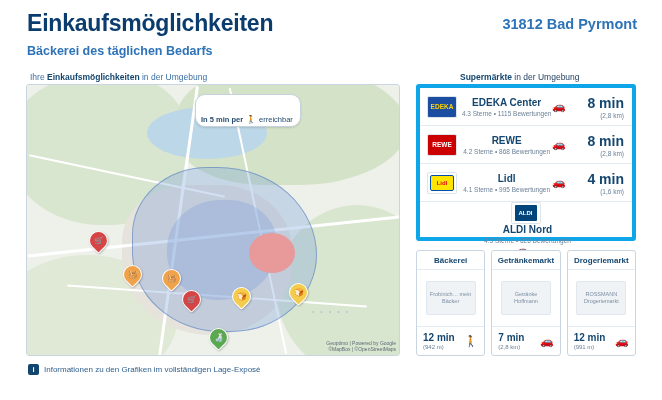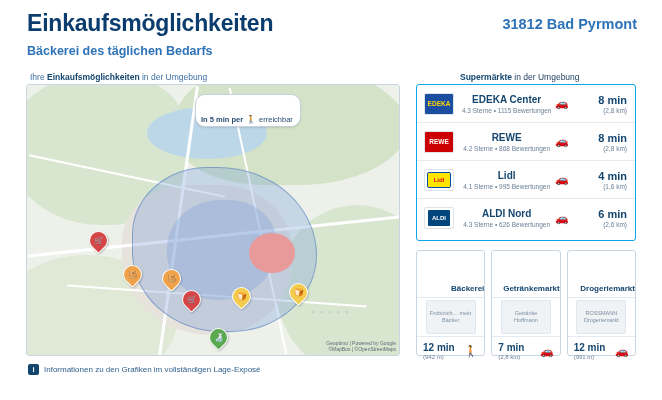--- a/index.html
+++ b/index.html
@@ -114,29 +114,29 @@
   .info-badge {
     width: 11px; height: 11px; border-radius: 2px; background: #13466f;
     color: #fff; font-size: 7.5px; font-weight: bold;
     display: flex; align-items: center; justify-content: center;
   }
 
   
   .super-panel {
     position: absolute; left: 416px; top: 84px;
     width: 220px; height: 157px;
-    border: 1px solid #0ea5e9; border-radius: 3px; background: #fff;
+    border: 4px solid #0ea5e9; border-radius: 3px; background: #fff;
   }
   .srow {
     position: relative; height: 38px;
     display: flex; align-items: center;
     border-bottom: 1px solid #e3eaf1;
     padding: 0 8px 0 7px;
   }
-  .srow:last-child { border-bottom: none; }
+  .srow:last-child { border-bottom: none; flex-direction: column; }
   .logo {
     width: 30px; height: 22px; border-radius: 2px;
     display: flex; align-items: center; justify-content: center;
     font-size: 6.5px; font-weight: bold; flex: 0 0 auto;
     border: 1px solid #dde5ec; overflow: hidden;
   }
   .logo-edeka { background: #1b4ea1; color: #ffd400; }
   .logo-rewe { background: #cc0000; color: #ffffff; }
   .logo-lidl { background: #ffffff; color: #0050aa; position: relative; }
   .logo-aldi { background: #ffffff; color: #00457c; }
@@ -148,33 +148,33 @@
   .lidl-mark {
     width: 24px; height: 16px; border: 1px solid #0050aa; border-radius: 2px;
     display: flex; align-items: center; justify-content: center;
     font-size: 6px; font-weight: bold; color: #e30613;
     background: #ffe400;
   }
   .sinfo { flex: 1; text-align: center; padding-left: 4px; }
   .sname { font-size: 10px; font-weight: bold; color: #14466f; }
   .smeta { font-size: 6.5px; color: #6b8097; margin-top: 2px; }
   .stime { text-align: right; min-width: 52px; }
-  .stime-val { font-size: 11px; font-weight: bold; color: #14466f; }
+  .stime-val { font-size: 14px; font-weight: bold; color: #14466f; }
   .stime-dist { font-size: 6.5px; color: #6b8097; margin-top: 1px; }
   .car { color: #d93f3f; font-size: 11px; margin-right: 6px; }
 
   
   .cards { position: absolute; left: 416px; top: 250px; width: 220px; height: 106px; display: flex; gap: 6px; }
   .card {
     flex: 1; border: 1px solid #c9d6e2; border-radius: 3px; background: #fff;
     position: relative; display: flex; flex-direction: column;
   }
   .card-head {
     font-size: 8px; font-weight: bold; color: #14466f;
-    text-align: right; padding: 5px 0 4px; border-bottom: 1px solid #e3eaf1; margin-top: 28px;
+    text-align: center; padding: 5px 0 4px; border-bottom: 1px solid #e3eaf1;
   }
   .card-body { flex: 1; display: flex; align-items: center; justify-content: center; padding: 2px; }
   .shop-box {
     width: 50px; height: 34px; background: #f0f3f6; border: 1px solid #e0e7ee;
     border-radius: 2px; display: flex; align-items: center; justify-content: center;
     text-align: center; font-size: 5.5px; color: #5d7governed;
   }
   .shop-box-txt { font-size: 5.5px; color: #7c8fa3; line-height: 1.25; padding: 2px; }
   .card-foot {
     border-top: 1px solid #e3eaf1; padding: 5px 6px;

